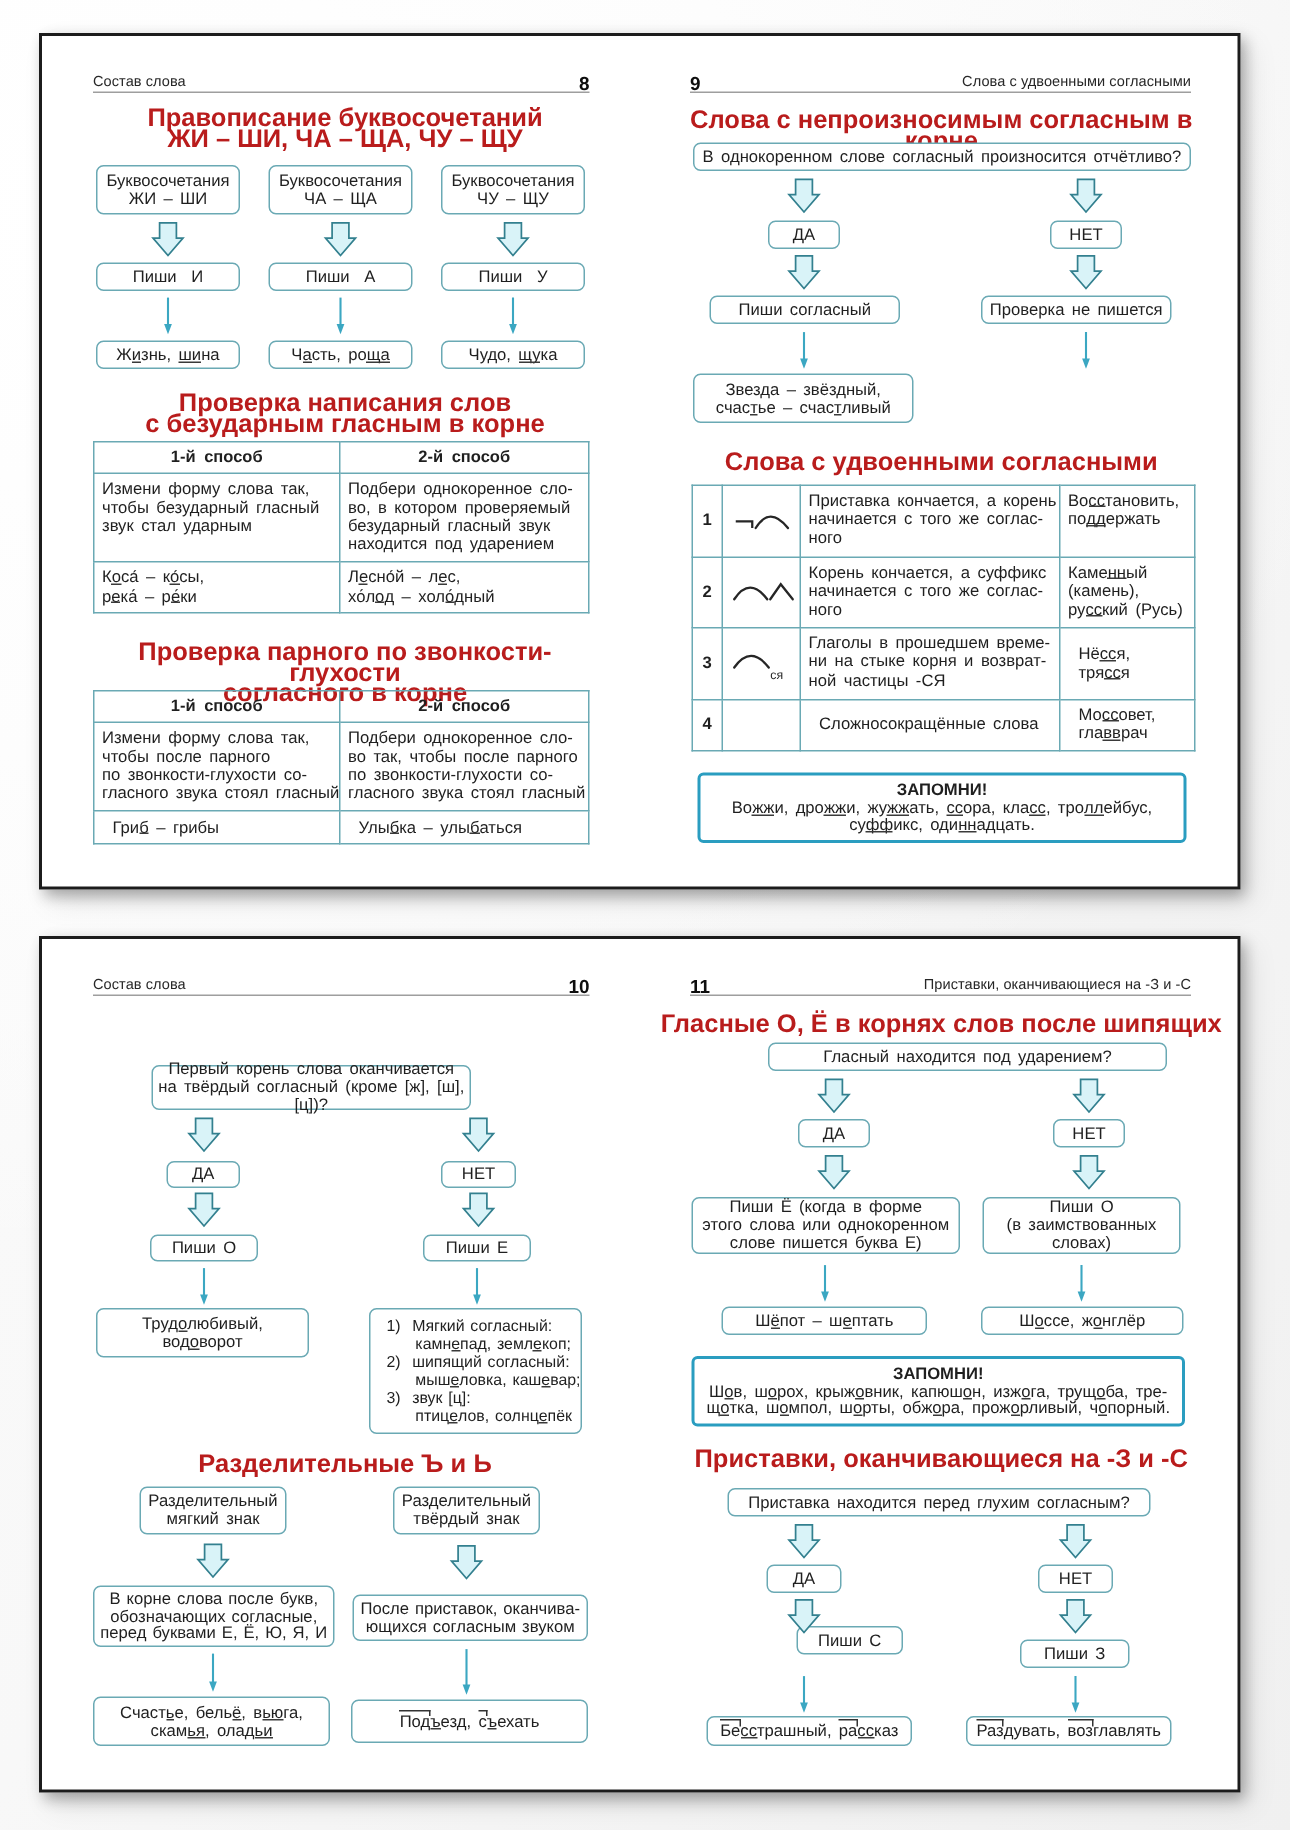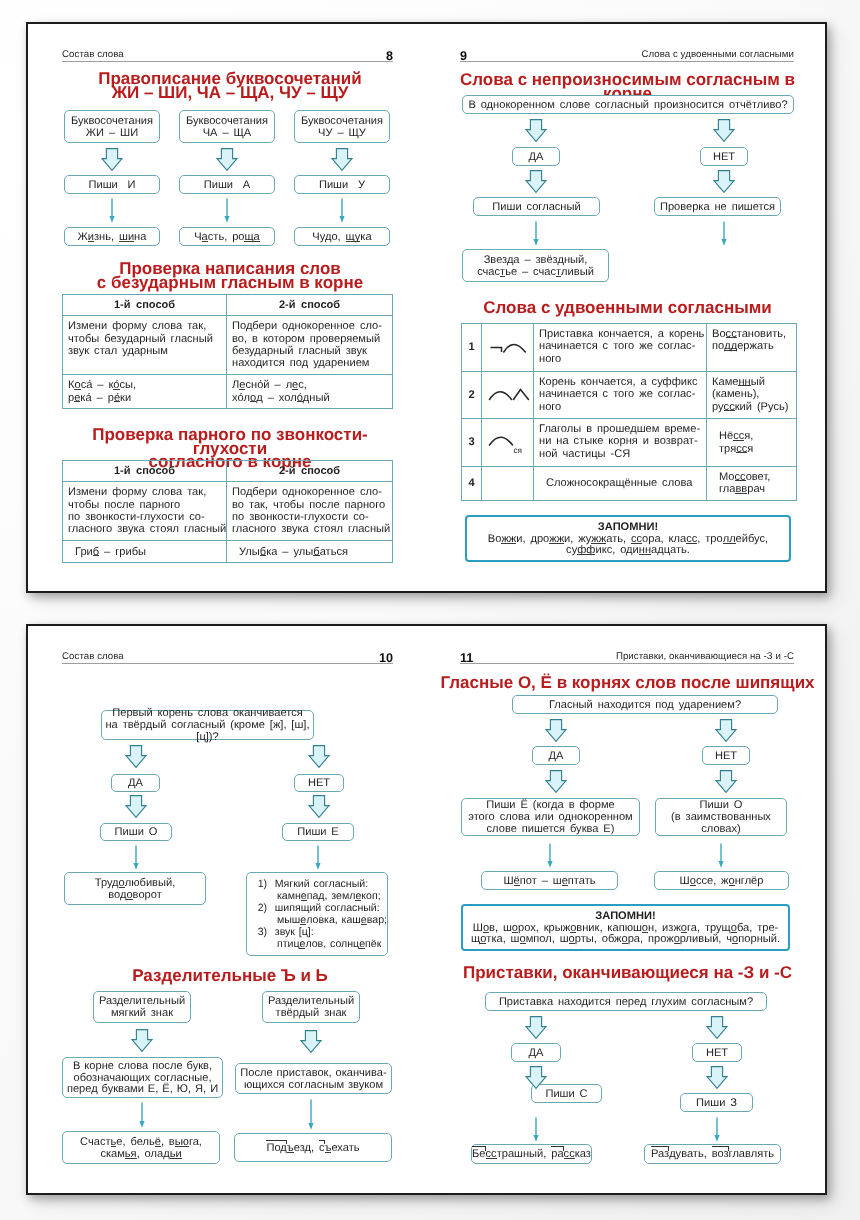--- a/index.html
+++ b/index.html
@@ -392,21 +392,21 @@
           </div>
           <div class="bx" style="left: 264px; top: 417px; width: 50px; height: 19px;">
             <span>НЕТ</span>
           </div>
           <div class="bx" style="left: 73px; top: 458px; width: 71px; height: 19px; margin-left: 30px;">
             <span>Пиши С</span>
           </div>
           <div class="bx" style="left: 252px; top: 467px; width: 73px; height: 19px;">
             <span>Пиши З</span>
           </div>
-          <div class="bx" style="left: 43px; top: 518px; width: 121px; height: 20px;">
+          <div class="bx" style="left: 43px; top: 518px; width: 137px; height: 20px;">
             <span><span class="ov">Бе</span><u class="s">сс</u>трашный, <span class="ov">ра</span><u class="s">сс</u>каз</span>
           </div>
           <div class="bx" style="left: 216px; top: 518px; width: 137px; height: 20px;">
             <span><span class="ov">Раз</span>дувать, <span class="ov">воз</span>главлять</span>
           </div>
           <svg class="arw" width="22" height="23" viewBox="0 0 22 23" style="left: 117px; top: 93px;">
             <path d="M5.4 0.6 L16.6 0.6 L16.6 10.695 L21 10.695 L11 22.3 L1 10.695 L5.4 10.695 Z" fill="#d9f3f8" stroke="#33808f" stroke-width="1.15" stroke-linejoin="miter"></path>
           </svg>
           <svg class="arw" width="22" height="23" viewBox="0 0 22 23" style="left: 287px; top: 93px;">
             <path d="M5.4 0.6 L16.6 0.6 L16.6 10.695 L21 10.695 L11 22.3 L1 10.695 L5.4 10.695 Z" fill="#d9f3f8" stroke="#33808f" stroke-width="1.15" stroke-linejoin="miter"></path>

